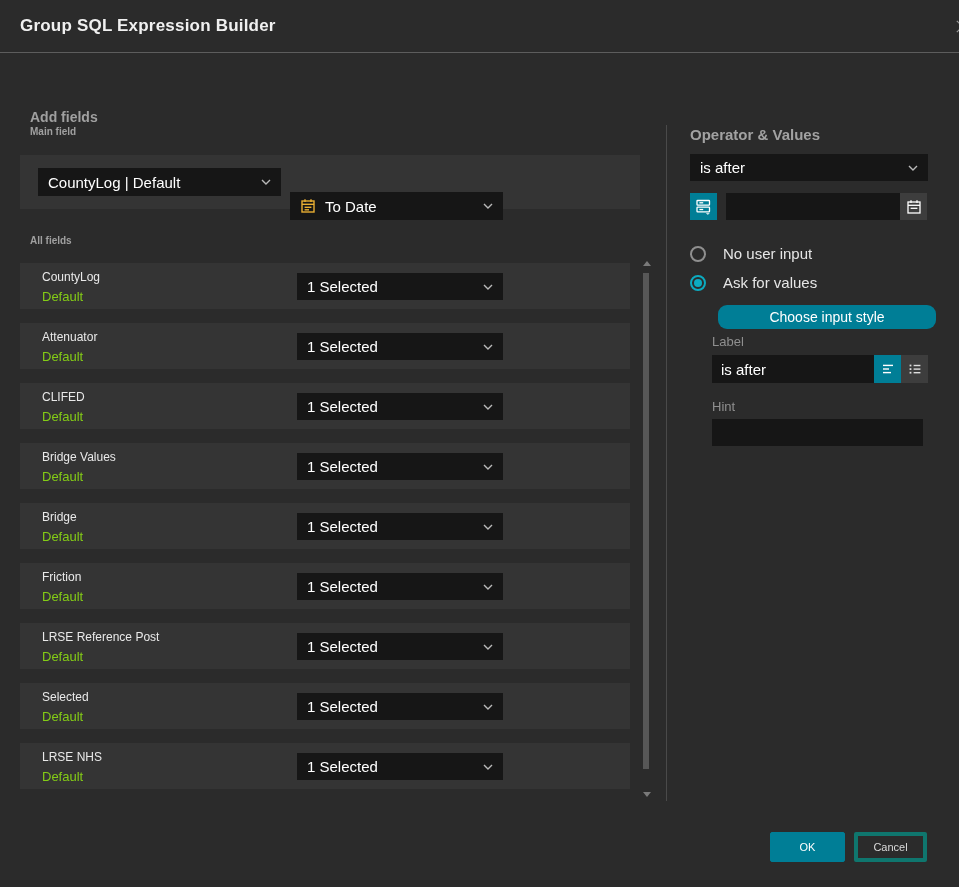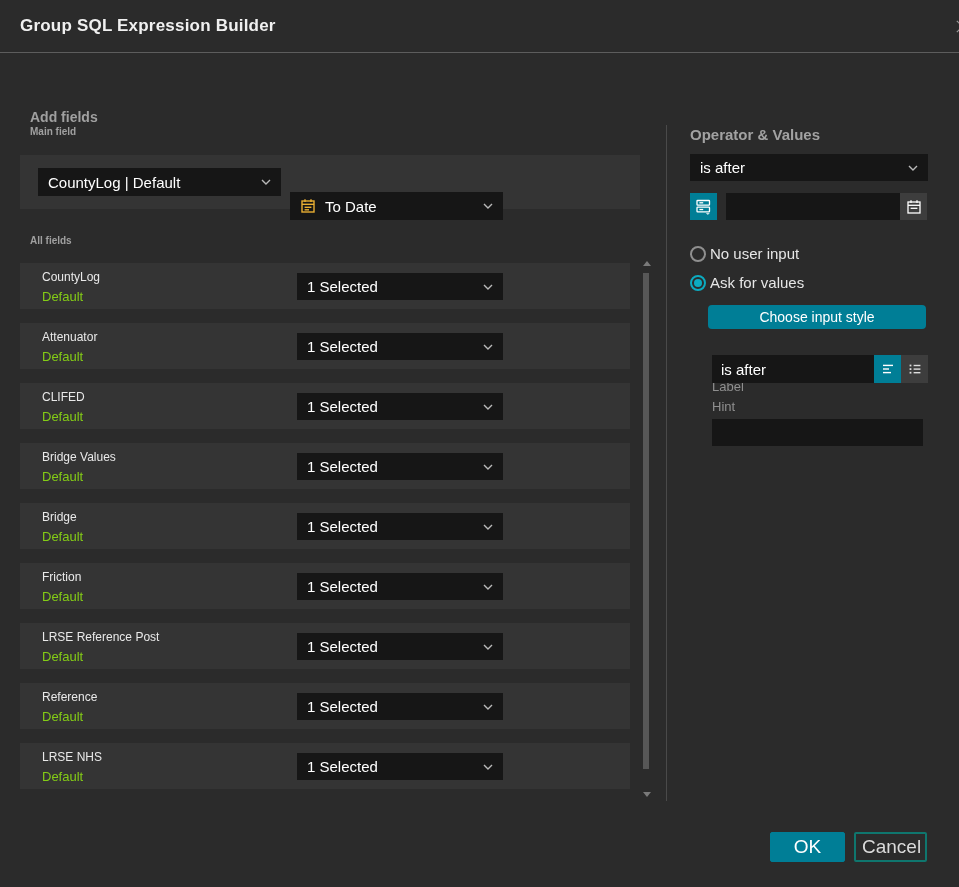--- a/index.html
+++ b/index.html
@@ -48,41 +48,41 @@
 
   .icon-btn{position:absolute;display:flex;align-items:center;justify-content:center;box-sizing:border-box;cursor:pointer;border:none;padding:0;}
   .teal{background:var(--accent,#007e96);}
   .grayb{background:#3d3d3d;}
   .vs-btn{left:0;top:193px;width:27px;height:27px;}
   .value-input{left:36px;top:193px;width:174px;height:27px;}
   .cal-btn{left:210px;top:193px;width:27px;height:27px;color:#fff;}
 
   .input{position:absolute;background:var(--input-bg,#161616);border:none;outline:none;color:#fff;font-size:15px;padding:0 9px;box-sizing:border-box;font-family:"Liberation Sans",sans-serif;}
 
-  .radio{position:absolute;display:flex;align-items:center;gap:4px;cursor:pointer;}
+  .radio{position:absolute;display:flex;align-items:center;gap:17px;cursor:pointer;}
   .rb{width:12px;height:12px;border:2px solid #8f8f8f;border-radius:50%;position:relative;flex:0 0 auto;}
   .radio.checked .rb{border-color:var(--radio-accent,#00aabf);}
   .radio.checked .rb::after{content:"";position:absolute;left:2px;top:2px;right:2px;bottom:2px;border-radius:50%;background:var(--radio-accent,#00aabf);}
   .rlabel{font-size:15px;color:#e6e6e6;}
   .radio1{left:0;top:245px;}
   .radio2{left:0;top:274px;}
 
-  .choose-btn{position:absolute;left:18px;top:305px;width:218px;height:24px;background:var(--accent,#007e96);color:#fff;font-size:14px;display:flex;align-items:center;justify-content:center;border:none;border-radius:4px;cursor:pointer;font-family:"Liberation Sans",sans-serif;}
-
-  .label-lbl{left:22px;top:334px;margin-top:45px;}
+  .choose-btn{position:absolute;left:28px;top:305px;width:218px;height:24px;background:var(--accent,#007e96);color:#fff;font-size:14px;display:flex;align-items:center;justify-content:center;border:none;border-radius:9px;cursor:pointer;font-family:"Liberation Sans",sans-serif;}
+
+  .label-lbl{left:22px;top:334px;}
   .label-input{left:22px;top:355px;width:162px;height:28px;}
   .style-btn1{left:184px;top:355px;width:27px;height:28px;}
   .style-btn2{left:211px;top:355px;width:27px;height:28px;}
   .hint-lbl{left:22px;top:399px;}
   .hint-input{left:22px;top:419px;width:211px;height:27px;}
 
   
-  .btn{position:absolute;font-size:19px;border-radius:2px;cursor:pointer;font-family:"Liberation Sans",sans-serif;}
+  .btn{position:absolute;font-size:11px;border-radius:2px;cursor:pointer;font-family:"Liberation Sans",sans-serif;}
   .ok{left:770px;top:832px;width:75px;height:30px;background:var(--accent,#007e96);color:#fff;border:1px solid var(--accent,#007e96);}
-  .cancel{left:854px;top:832px;width:73px;height:30px;background:transparent;color:#dadada;border:2px solid #0f766e;}
+  .cancel{left:854px;top:832px;width:73px;height:30px;background:transparent;color:#dadada;border:4px solid #0f766e;}
 </style>
 </head>
 <body style="--accent: #007e96; --radio-accent: #0cabc0; --calendar-yellow: #e9ae32; --background: #2b2b2b; --panel: #343434; --input-bg: #161616;">
 
 <div class="app">
 
   <div class="titlebar">
     <div class="title">Group SQL Expression Builder</div>
     <div class="close">
       <svg width="17" height="17" viewBox="0 0 18 18">
@@ -212,21 +212,21 @@
         <span class="sel-text">1 Selected</span>
         <span class="chev">
           <svg width="10" height="6" viewBox="0 0 10 6">
               <path d="M1 1l4 4 4-4" fill="none" stroke="#b9b9b9" stroke-width="1.4"></path>
             </svg>
         </span>
       </div>
     </div>
 
     <div class="field-row">
-      <div class="fr-name">Reference</div>
+      <div class="fr-name">Selected</div>
       <div class="fr-sub">Default</div>
       <div class="select row-select">
         <span class="sel-text">1 Selected</span>
         <span class="chev">
           <svg width="10" height="6" viewBox="0 0 10 6">
               <path d="M1 1l4 4 4-4" fill="none" stroke="#b9b9b9" stroke-width="1.4"></path>
             </svg>
         </span>
       </div>
     </div>

